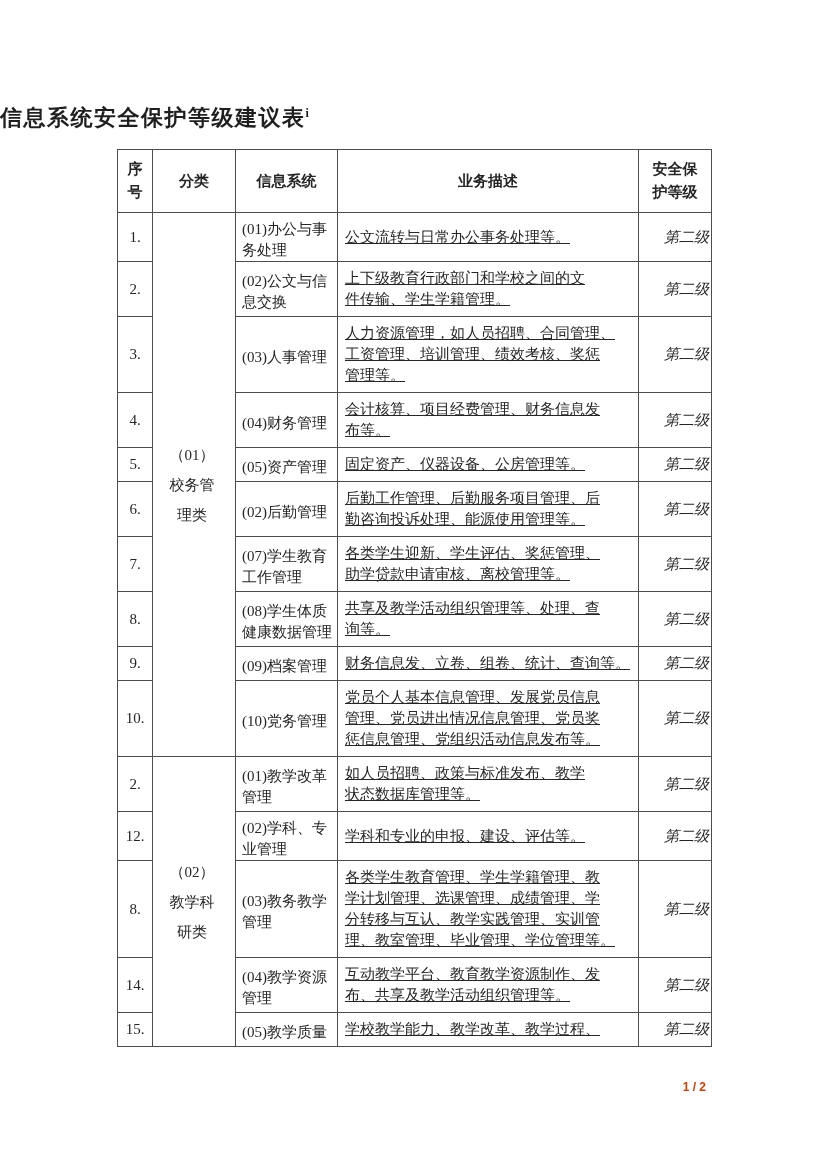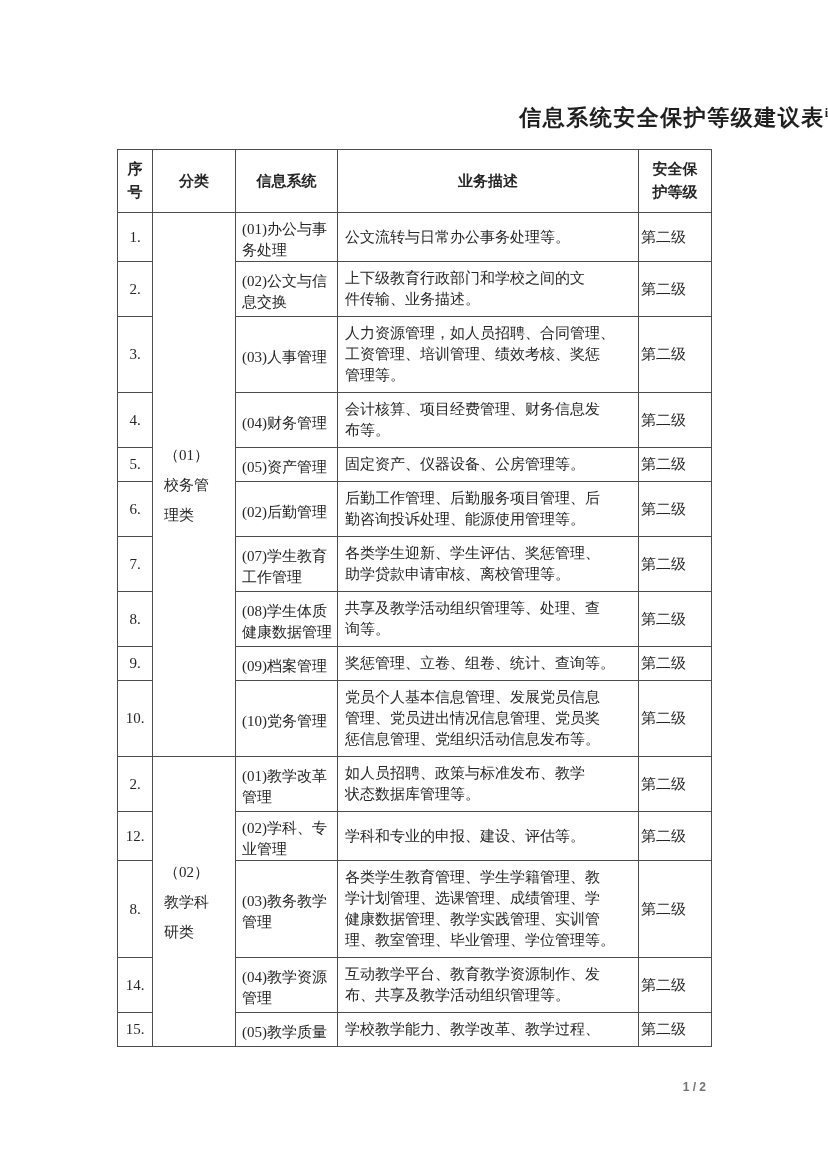--- a/index.html
+++ b/index.html
@@ -6,21 +6,21 @@
   .page {
     width: 828px; height: 1170px;
     position: relative;
     background: #ffffff;
     overflow: hidden;
     font-family: "Liberation Serif", "DejaVu Serif", serif;
     color: #262626;
   }
   .doc-title {
     padding-top: 100px;
-    text-align: right;
+    text-align: left;
     font-size: 22px;
     font-weight: bold;
     letter-spacing: 1.5px;
     line-height: 36px;
     color: #1f1f1f;
   }
   .doc-title sup {
     font-size: 12px;
     letter-spacing: 0;
     vertical-align: super;
@@ -47,32 +47,32 @@
   }
   th {
     font-weight: bold;
     height: 62px;
     padding: 0 2px;
     text-align: center;
     line-height: 23px;
     font-size: 15px;
   }
   td.idx  { text-align: center; padding: 6px 1px; }
-  td.cat  { text-align: left; padding: 0 15px 0 11px; line-height: 30px; vertical-align: middle; }
+  td.cat  { text-align: center; padding: 0 15px 0 11px; line-height: 30px; vertical-align: middle; }
   td.sys  { text-align: left; padding: 6px 3px 0 6px; }
-  td.desc { text-align: left; padding: 6px 8px 6px 7px; }
-  td.lvl  { text-align: left; padding: 6px 2px; }
+  td.desc { text-align: left; padding: 6px 8px 6px 7px; text-decoration: underline; }
+  td.lvl  { text-align: right; padding: 6px 2px; font-style: italic; }
   .page-number {
     position: absolute;
     top: 1080px;
     right: 122px;
     font-size: 12px;
     font-weight: bold;
     font-family: "Liberation Sans", "DejaVu Sans", sans-serif;
-    color: #737373;
+    color: #c2410c;
   }
 </style>
 </head>
 <body>
 
 <div class="page">
 
   <div class="doc-title"><span>信息系统安全保护等级建议表</span><sup>i</sup></div>
 
   <table class="level-table">
@@ -103,21 +103,21 @@
           <td class="sys">(01)办公与事
 务处理</td>
     <td class="desc">公文流转与日常办公事务处理等。</td>
     <td class="lvl">第二级</td>
   </tr>
         <tr>
     <td class="idx">2.</td>
     <td class="sys">(02)公文与信
 息交换</td>
     <td class="desc">上下级教育行政部门和学校之间的文
-件传输、业务描述。</td>
+件传输、学生学籍管理。</td>
     <td class="lvl">第二级</td>
   </tr>
         <tr>
     <td class="idx">3.</td>
     <td class="sys">(03)人事管理</td>
     <td class="desc">人力资源管理，如人员招聘、合同管理、
 工资管理、培训管理、绩效考核、奖惩
 管理等。</td>
     <td class="lvl">第二级</td>
   </tr>
@@ -153,21 +153,21 @@
     <td class="idx">8.</td>
     <td class="sys">(08)学生体质
 健康数据管理</td>
     <td class="desc">共享及教学活动组织管理等、处理、查
 询等。</td>
     <td class="lvl">第二级</td>
   </tr>
         <tr>
     <td class="idx">9.</td>
     <td class="sys">(09)档案管理</td>
-    <td class="desc">奖惩管理、立卷、组卷、统计、查询等。</td>
+    <td class="desc">财务信息发、立卷、组卷、统计、查询等。</td>
     <td class="lvl">第二级</td>
   </tr>
         <tr>
     <td class="idx">10.</td>
     <td class="sys">(10)党务管理</td>
     <td class="desc">党员个人基本信息管理、发展党员信息
 管理、党员进出情况信息管理、党员奖
 惩信息管理、党组织活动信息发布等。</td>
     <td class="lvl">第二级</td>
   </tr>
@@ -188,21 +188,21 @@
 业管理</td>
     <td class="desc">学科和专业的申报、建设、评估等。</td>
     <td class="lvl">第二级</td>
   </tr>
         <tr>
     <td class="idx">8.</td>
     <td class="sys">(03)教务教学
 管理</td>
     <td class="desc">各类学生教育管理、学生学籍管理、教
 学计划管理、选课管理、成绩管理、学
-健康数据管理、教学实践管理、实训管
+分转移与互认、教学实践管理、实训管
 理、教室管理、毕业管理、学位管理等。</td>
     <td class="lvl">第二级</td>
   </tr>
         <tr>
     <td class="idx">14.</td>
     <td class="sys">(04)教学资源
 管理</td>
     <td class="desc">互动教学平台、教育教学资源制作、发
 布、共享及教学活动组织管理等。</td>
     <td class="lvl">第二级</td>

